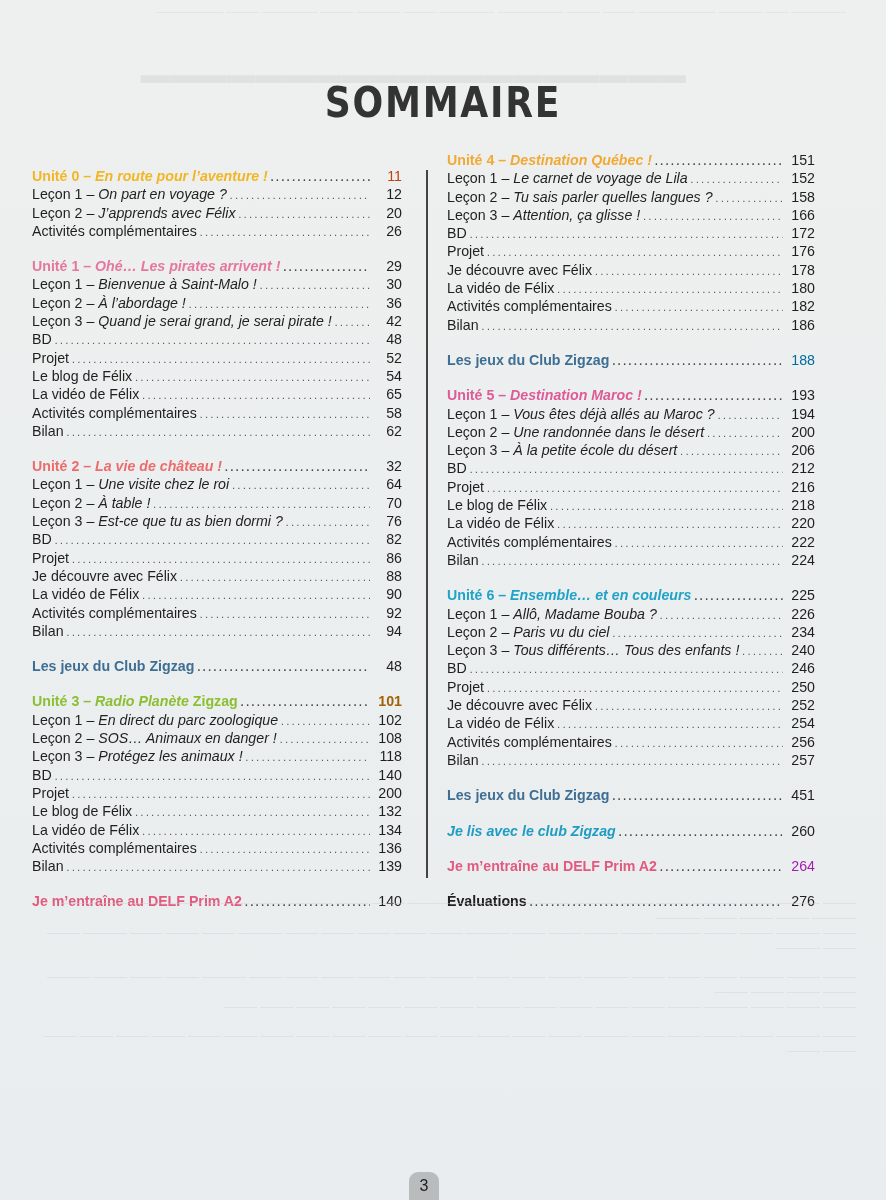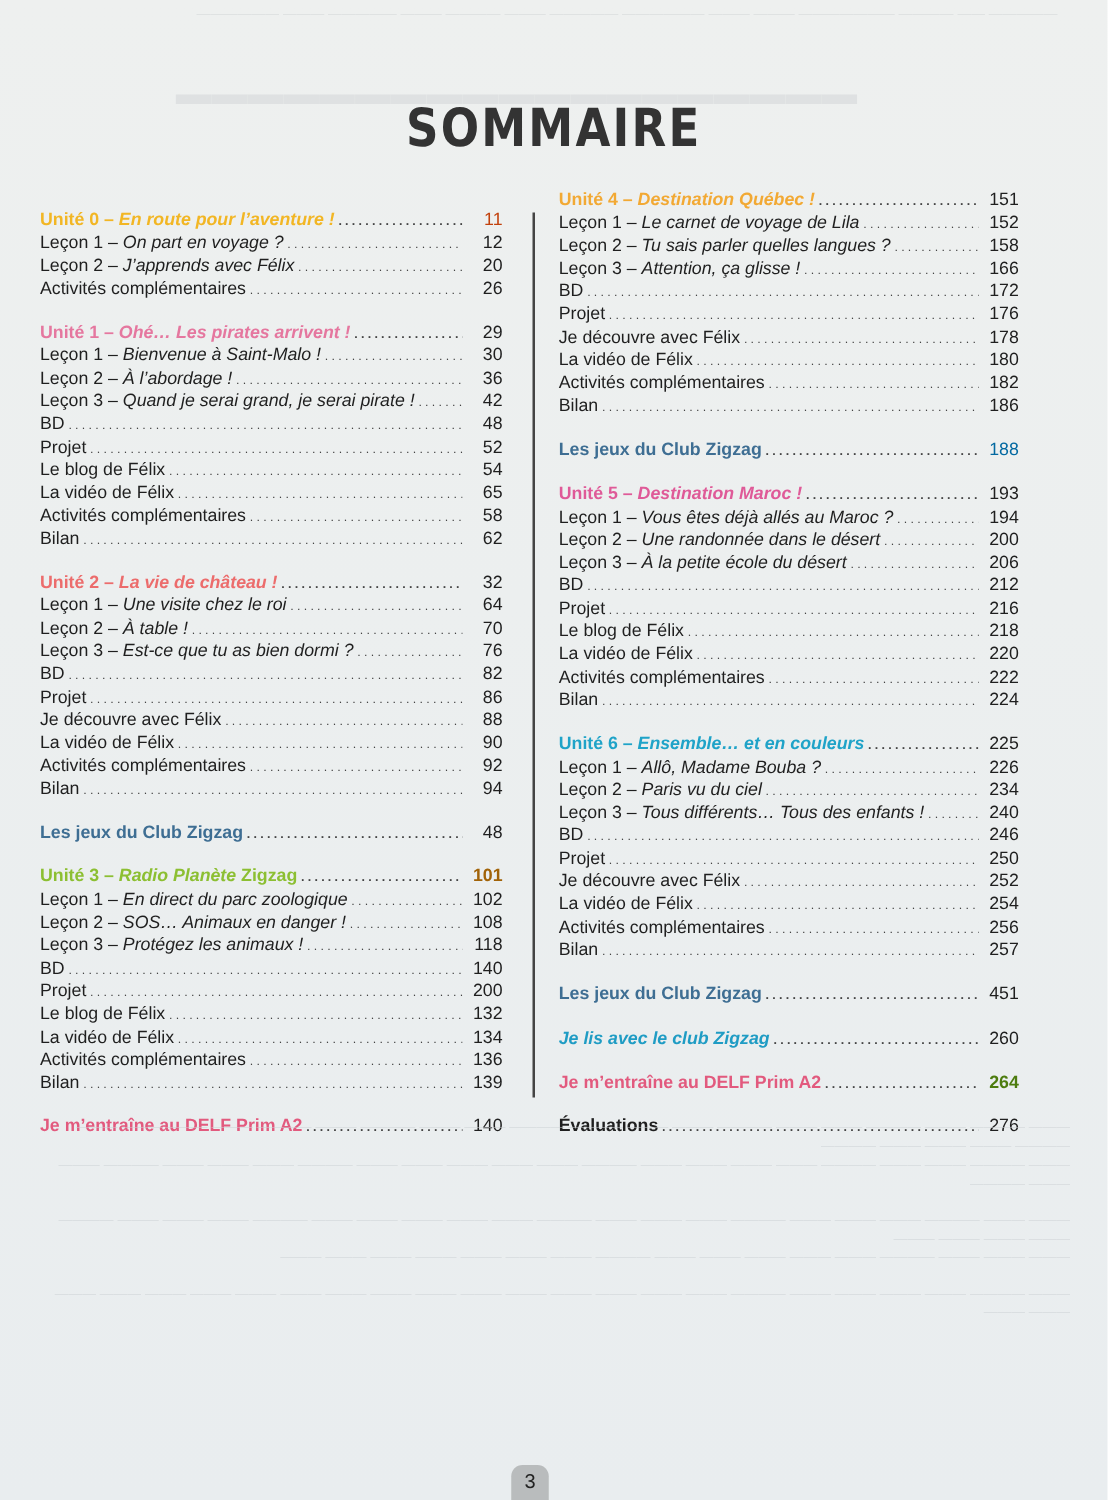--- a/index.html
+++ b/index.html
@@ -440,21 +440,21 @@
     <span class="label"><i>Je lis avec le club Zigzag</i></span>
     <span class="dots" style="color:#444"></span>
     <span class="page" style="color:#1f1f1f;font-weight:normal">260</span>
   </div>
 
   <div class="gap"></div>
 
   <div class="row head" style="color:#e25a7e">
     <span class="label">Je m’entraîne au DELF Prim A2</span>
     <span class="dots" style="color:#444"></span>
-    <span class="page" style="color:#4d7c0f;font-weight:bold">264</span>
+    <span class="page" style="color:#a21caf;font-weight:normal">264</span>
   </div>
 
   <div class="gap"></div>
 
   <div class="row head" style="color:#1f1f1f">
     <span class="label">Évaluations</span>
     <span class="dots" style="color:#444"></span>
     <span class="page" style="font-weight:normal">276</span>
   </div>
 </div>

